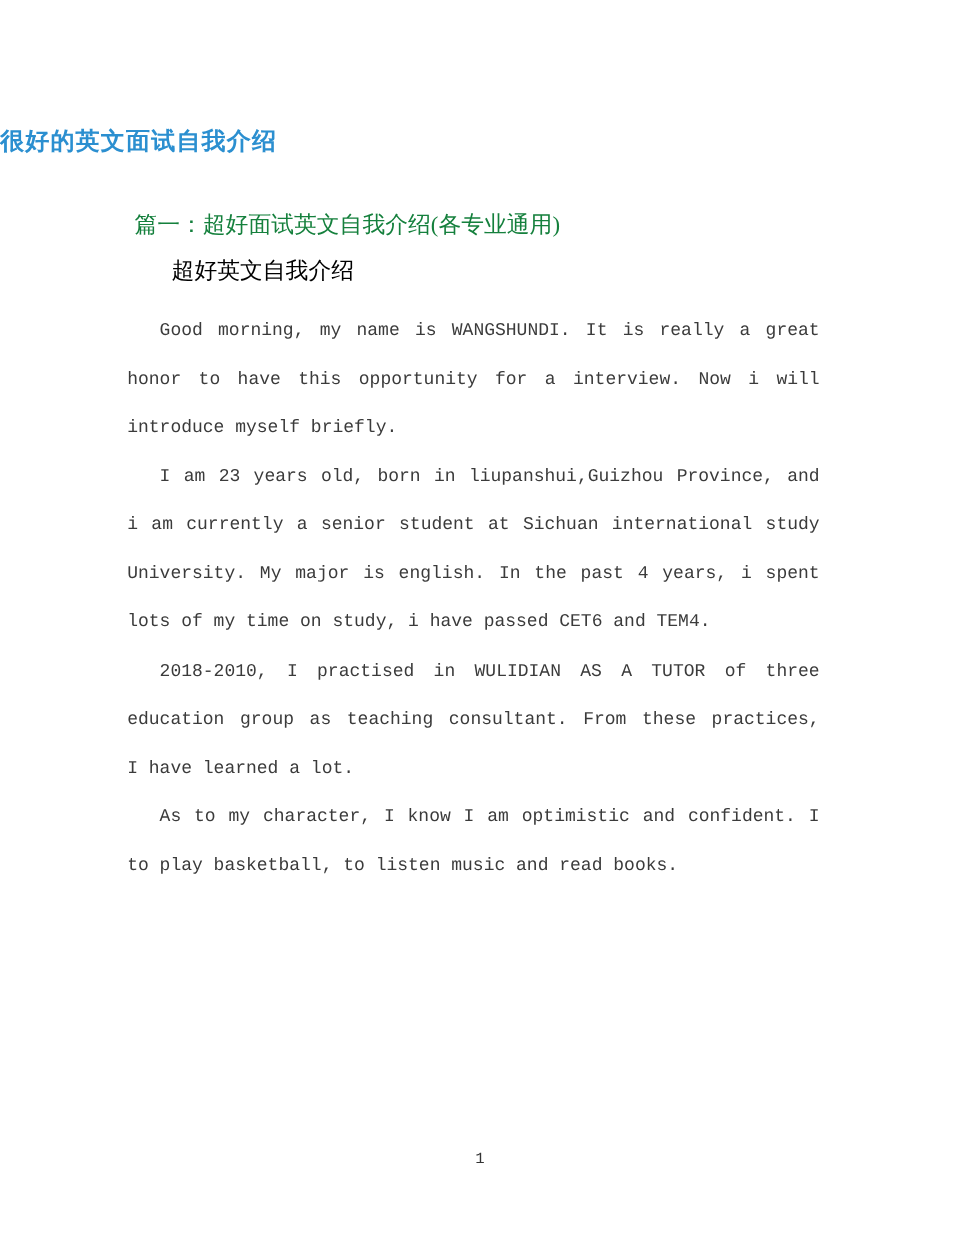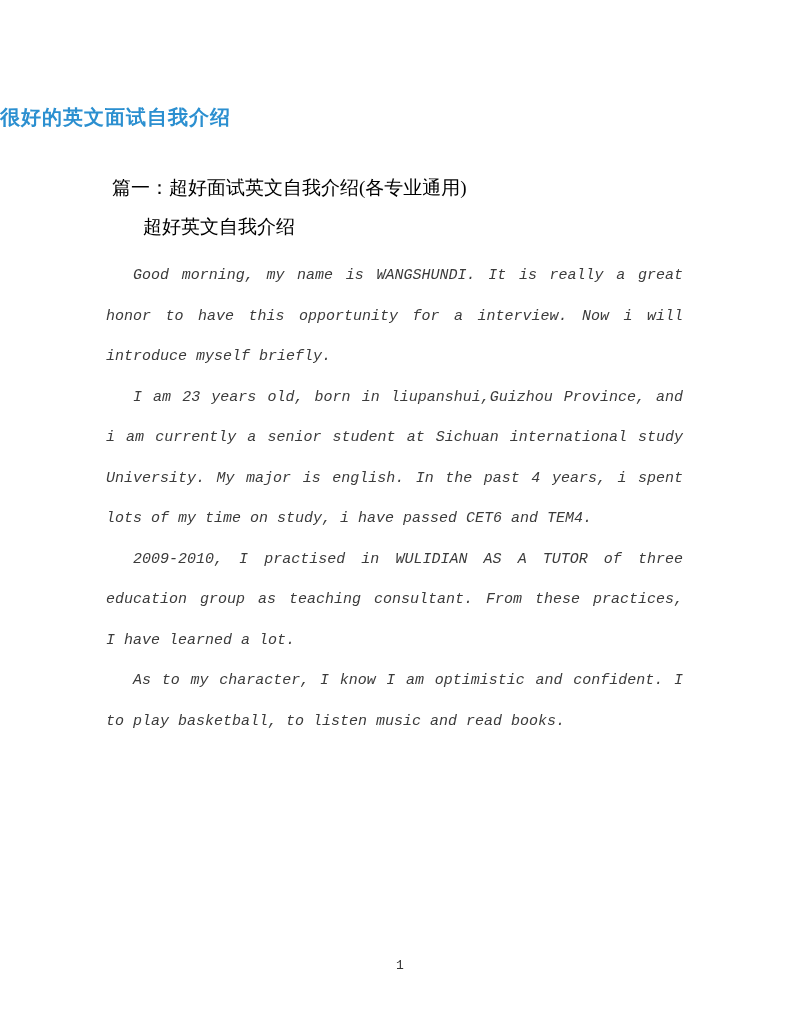--- a/index.html
+++ b/index.html
@@ -22,38 +22,38 @@
     font-weight: bold;
     letter-spacing: 1px;
     color: #2b8fd0;
     font-family: "Liberation Serif", "DejaVu Serif", serif;
   }
   .heading {
     position: absolute;
     top: 176px; left: 112px;
     font-size: 19px;
     line-height: 24px;
-    color: #000000;
+    color: #15803d;
   }
   .subheading {
     position: absolute;
     top: 215px; left: 143px;
     font-size: 19px;
     line-height: 24px;
     color: #000000;
   }
   .body-text {
     position: absolute;
     top: 256px; left: 106px;
     width: 577px;
     font-family: "Liberation Mono", "DejaVu Sans Mono", monospace;
     font-size: 15px;
     color: #3b3b3b;
   }
-  .paragraph { margin: 0; padding: 0; font-style: italic; }
+  .paragraph { margin: 0; padding: 0; }
   .line {
     line-height: 40.5px;
     white-space: normal;
     text-align: justify;
     text-align-last: justify;
   }
   .line.first { text-indent: 27px; }
   .line.last  { text-align-last: left; }
   .page-number {
     position: absolute;
@@ -86,21 +86,21 @@
 
     <div class="paragraph">
       <div class="line first">I am 23 years old, born in liupanshui,Guizhou Province, and</div>
       <div class="line">i am currently a senior student at Sichuan international study</div>
       <div class="line">University. My major is english. In the past 4 years, i spent</div>
       <div class="line last">lots of my time on study, i have passed CET6 and TEM4.</div>
     </div>
 
 
     <div class="paragraph">
-      <div class="line first">2009-2010, I practised in WULIDIAN AS A TUTOR of three</div>
+      <div class="line first">2018-2010, I practised in WULIDIAN AS A TUTOR of three</div>
       <div class="line">education group as teaching consultant. From these practices,</div>
       <div class="line last">I have learned a lot.</div>
     </div>
 
     <div class="paragraph">
       <div class="line first">As to my character, I know I am optimistic and confident. I</div>
       <div class="line last">to play basketball, to listen music and read books.</div>
     </div>
 
   </div>

